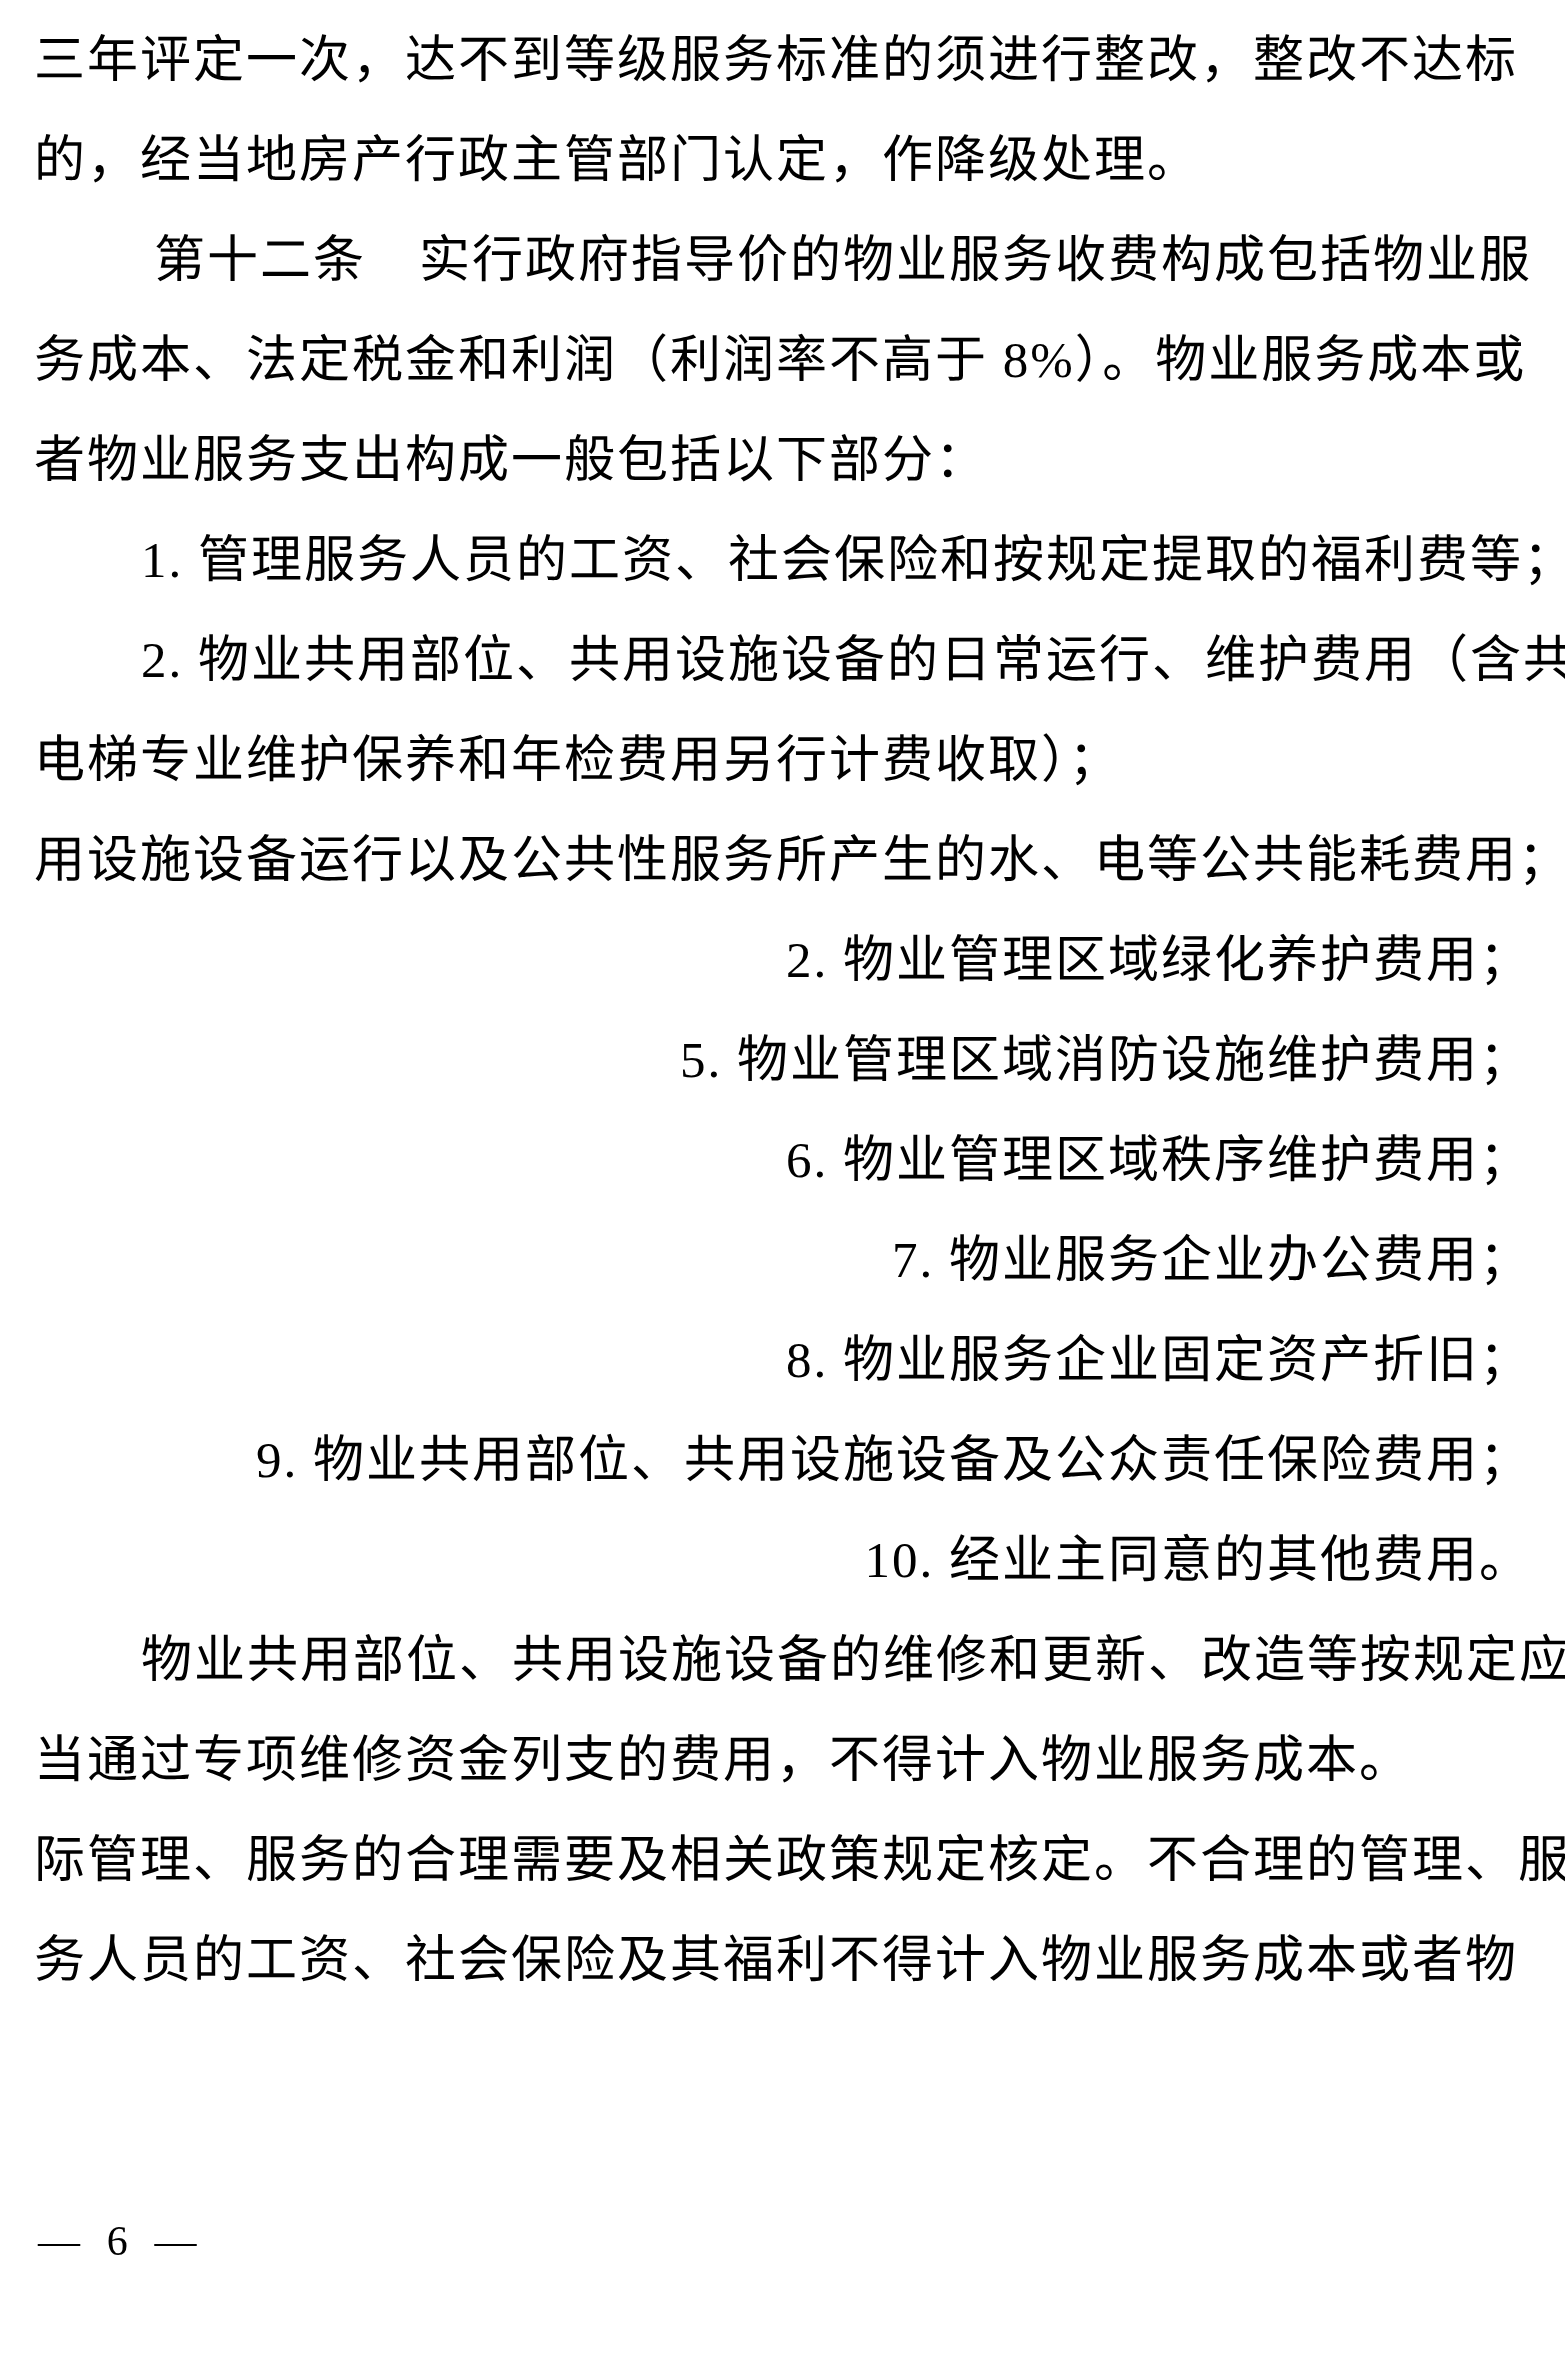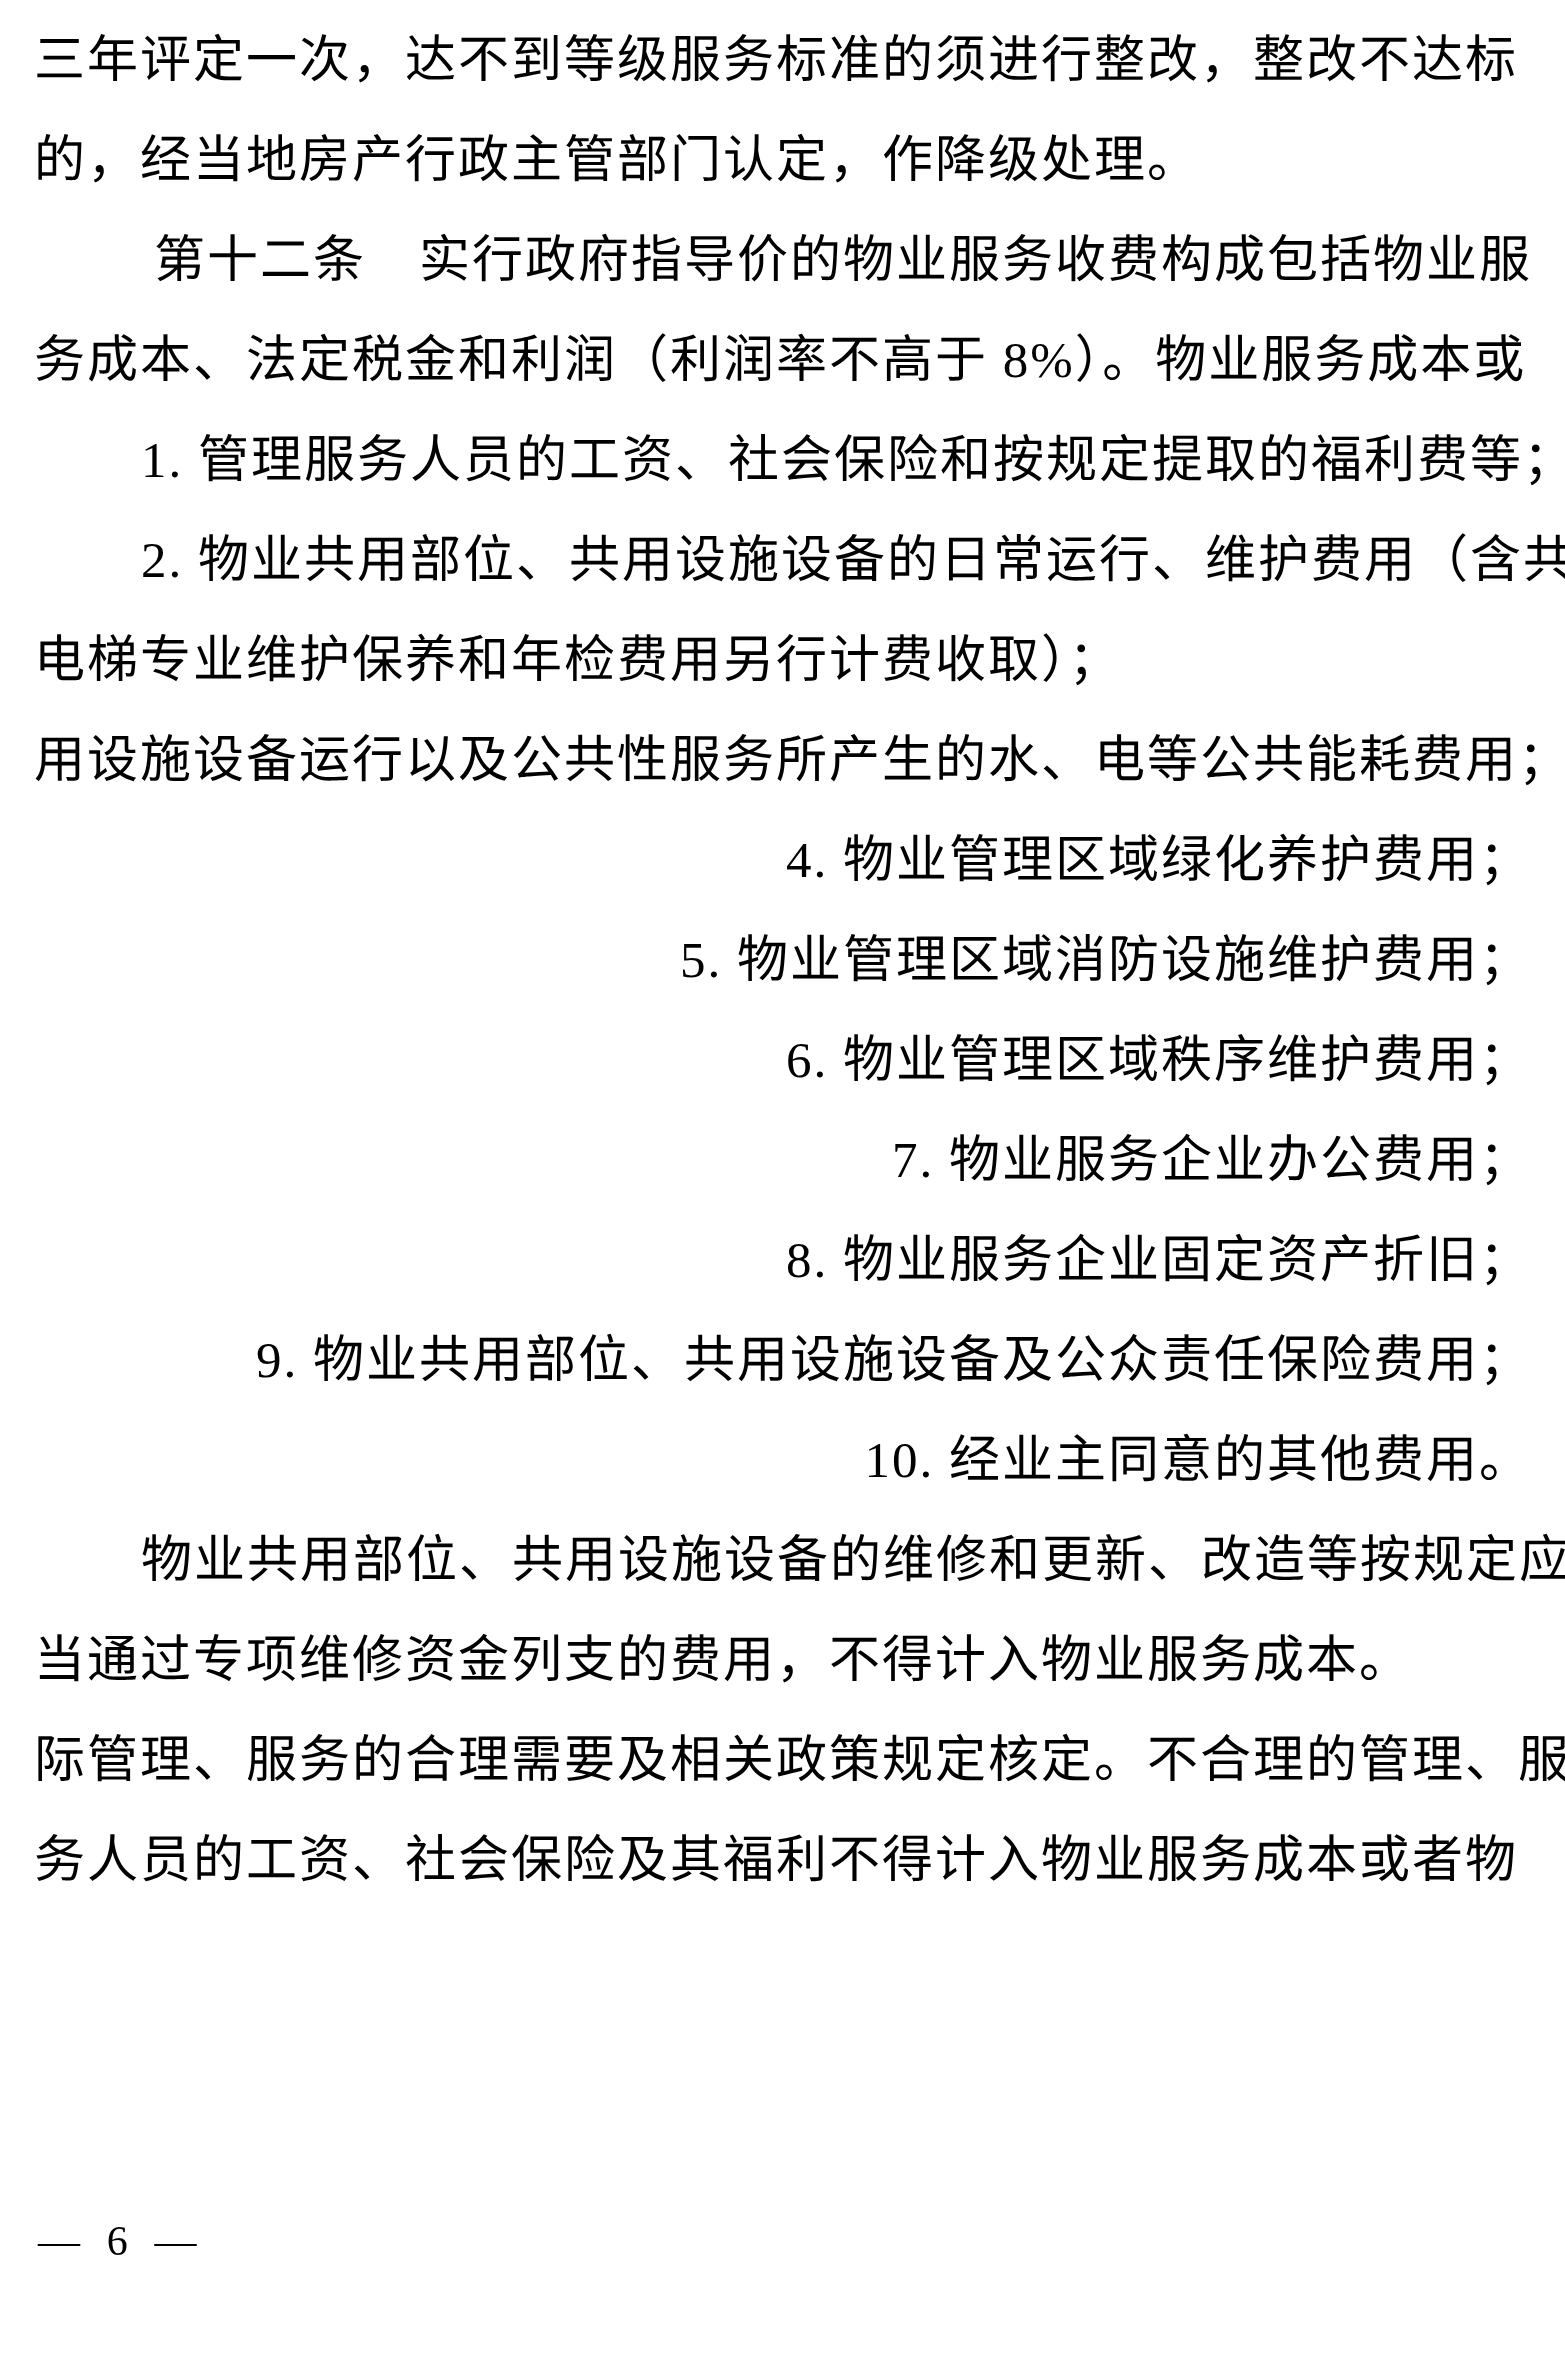--- a/index.html
+++ b/index.html
@@ -47,25 +47,26 @@
 </style>
 </head>
 <body>
 
 <div class="page">
   <main class="body-text">
       <div class="line">三年评定一次，达不到等级服务标准的须进行整改，整改不达标</div>
       <div class="line">的，经当地房产行政主管部门认定，作降级处理。</div>
       <div class="line indent">第十二条　实行政府指导价的物业服务收费构成包括物业服</div>
       <div class="line">务成本、法定税金和利润（利润率不高于 8%）。物业服务成本或</div>
+      <div class="line">者物业服务支出构成一般包括以下部分：</div>
       <div class="line indent">1. 管理服务人员的工资、社会保险和按规定提取的福利费等；</div>
       <div class="line indent">2. 物业共用部位、共用设施设备的日常运行、维护费用（含共</div>
       <div class="line">电梯专业维护保养和年检费用另行计费收取）；</div>
       <div class="line">用设施设备运行以及公共性服务所产生的水、电等公共能耗费用；</div>
-      <div class="line indent">4. 物业管理区域绿化养护费用；</div>
+      <div class="line indent">2. 物业管理区域绿化养护费用；</div>
       <div class="line indent">5. 物业管理区域消防设施维护费用；</div>
       <div class="line indent">6. 物业管理区域秩序维护费用；</div>
       <div class="line indent">7. 物业服务企业办公费用；</div>
       <div class="line indent">8. 物业服务企业固定资产折旧；</div>
       <div class="line indent">9. 物业共用部位、共用设施设备及公众责任保险费用；</div>
       <div class="line indent">10. 经业主同意的其他费用。</div>
       <div class="line indent">物业共用部位、共用设施设备的维修和更新、改造等按规定应</div>
       <div class="line">当通过专项维修资金列支的费用，不得计入物业服务成本。</div>
       <div class="line">际管理、服务的合理需要及相关政策规定核定。不合理的管理、服</div>
       <div class="line">务人员的工资、社会保险及其福利不得计入物业服务成本或者物</div>

